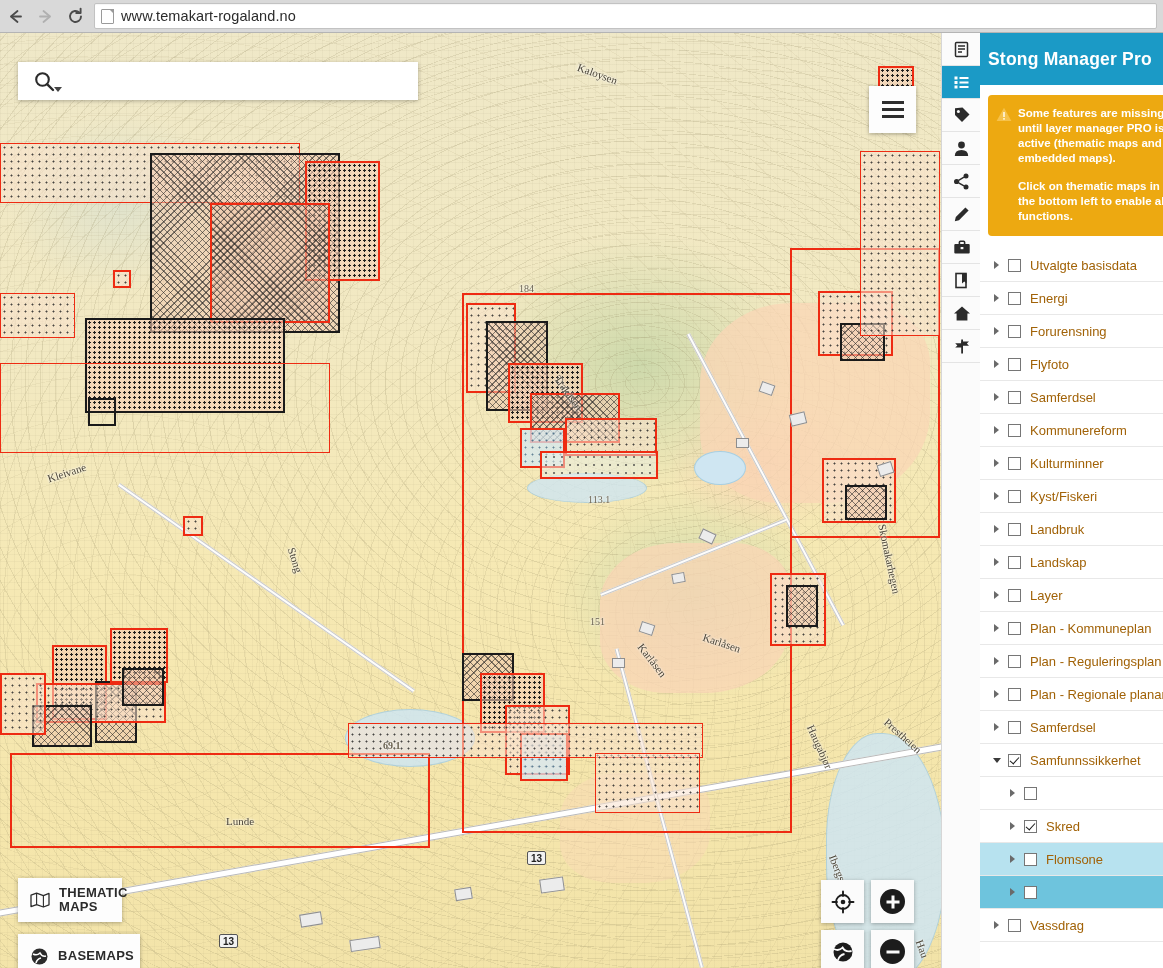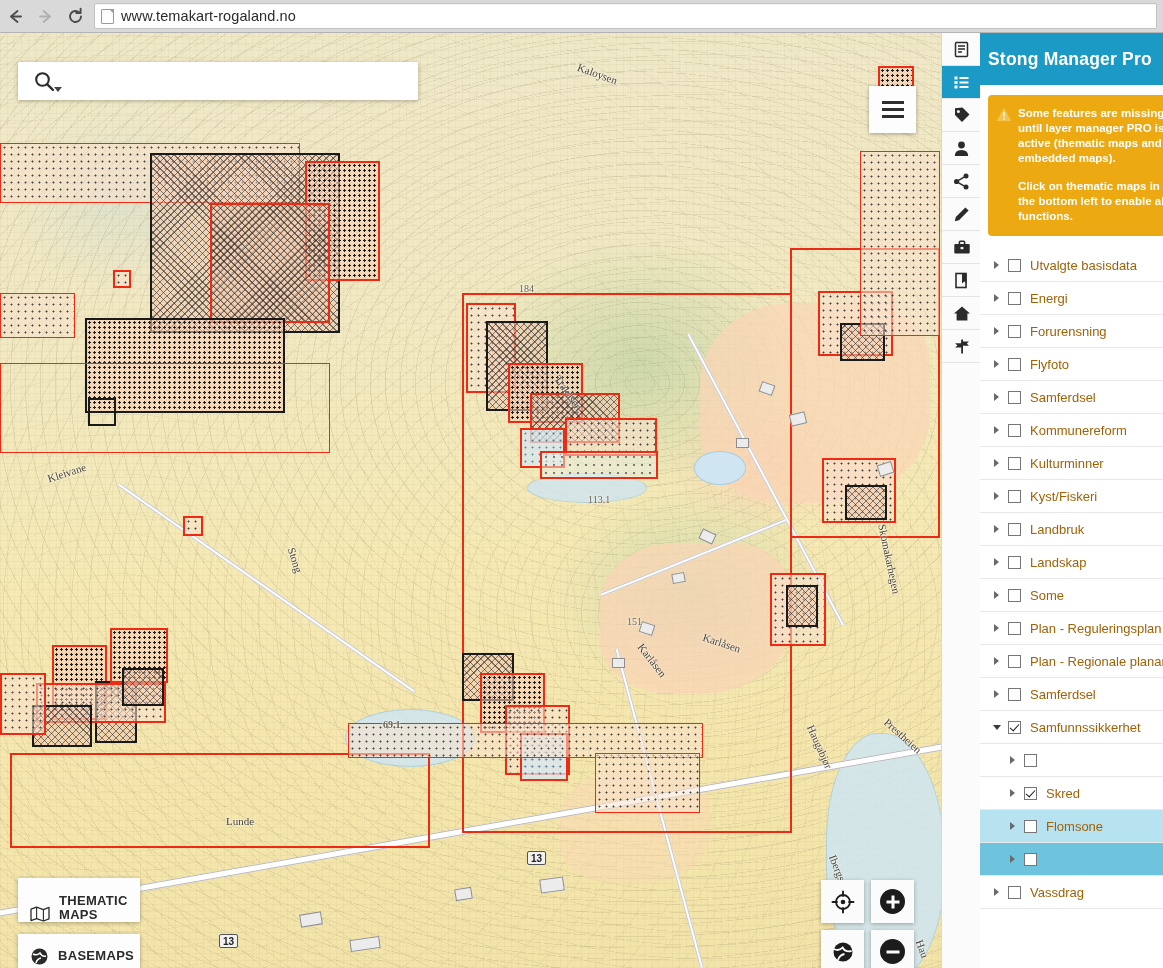--- a/index.html
+++ b/index.html
@@ -171,21 +171,21 @@
   #map-menu-btn i { display:block; width: 22px; height: 3px; background: #2e2e2e; margin: 2px 0; }
 
   
   .corner-btn {
     position: absolute; left: 18px; background: #fdfdfd;
     box-shadow: 0 1px 4px rgba(0,0,0,.3);
     display: flex; align-items: center; padding: 0 12px;
     font-size: 13px; font-weight: bold; color: #2b2b2b; letter-spacing: .3px;
     font-family: "Liberation Sans", sans-serif;
   }
-  #thematic-maps-btn { top: 845px; width: 122px; height: 44px; align-items: flex-end; }
+  #thematic-maps-btn { top: 845px; width: 104px; height: 44px; }
   #basemaps-btn { top: 901px; width: 122px; height: 44px; }
   .corner-btn .lbl { line-height: 14px; }
   .corner-btn .ic { margin-right: 9px; display: flex; }
 
   
   .map-ctrl {
     position: absolute; width: 43px; height: 43px; background: #fbfbfb;
     box-shadow: 0 1px 4px rgba(0,0,0,.3);
     display: flex; align-items: center; justify-content: center;
   }
@@ -374,22 +374,22 @@
     <div class="building" style="left:612px;top:625px;width:13px;height:10px;"></div>
     <div class="building" style="left:878px;top:430px;width:15px;height:12px;transform:rotate(-18deg);"></div>
     <div class="building" style="left:300px;top:880px;width:22px;height:13px;transform:rotate(-9deg);"></div>
     <div class="building" style="left:350px;top:905px;width:30px;height:12px;transform:rotate(-8deg);"></div>
     <div class="building" style="left:455px;top:855px;width:17px;height:12px;transform:rotate(-9deg);"></div>
     <div class="building" style="left:540px;top:845px;width:24px;height:14px;transform:rotate(-8deg);"></div>
 
     <div id="map-labels">
         <div class="maplabel num" style="left: 519px; top: 250px;">184</div>
         <div class="maplabel num" style="left: 588px; top: 461px;">113.1</div>
-        <div class="maplabel num" style="left: 627px; top: 583px; text-align: right;">151</div>
-        <div class="maplabel num" style="left: 383px; top: 686px; font-weight: bold;">69.1</div>
+        <div class="maplabel num" style="left: 590px; top: 583px; text-align: right;">151</div>
+        <div class="maplabel num" style="left: 383px; top: 707px; font-weight: bold;">69.1</div>
         <div class="maplabel " style="left: 562px; top: 340px; transform: rotate(55deg); transform-origin: 0px 0px;">Trakåsen</div>
         <div class="maplabel " style="left: 705px; top: 598px; transform: rotate(18deg); transform-origin: 0px 0px;">Karlåsen</div>
         <div class="maplabel " style="left: 645px; top: 608px; transform: rotate(52deg); transform-origin: 0px 0px;">Karlåsen</div>
         <div class="maplabel " style="left: 46px; top: 440px; transform: rotate(-18deg); transform-origin: 0px 0px;">Kleivane</div>
         <div class="maplabel " style="left: 297px; top: 513px; transform: rotate(72deg); transform-origin: 0px 0px;">Stong</div>
         <div class="maplabel " style="left: 226px; top: 782px;">Lunde</div>
         <div class="maplabel " style="left: 888px; top: 490px; transform: rotate(78deg); transform-origin: 0px 0px;">Skomakarhegen</div>
         <div class="maplabel " style="left: 890px; top: 683px; transform: rotate(42deg); transform-origin: 0px 0px;">Prestheien</div>
         <div class="maplabel " style="left: 816px; top: 690px; transform: rotate(66deg); transform-origin: 0px 0px;">Haugabjør</div>
         <div class="maplabel " style="left: 925px; top: 905px; transform: rotate(70deg); transform-origin: 0px 0px;">Hau</div>
@@ -618,21 +618,28 @@
             <span class="tri-r"></span>
           </span>
           <span class="cbx"></span>
           <span class="tree-label">Landskap</span>
         </div>
         <div class="tree-row">
           <span class="twisty">
             <span class="tri-r"></span>
           </span>
           <span class="cbx"></span>
-          <span class="tree-label">Some</span>
+          <span class="tree-label">Layer</span>
+        </div>
+        <div class="tree-row">
+          <span class="twisty">
+            <span class="tri-r"></span>
+          </span>
+          <span class="cbx"></span>
+          <span class="tree-label">Plan - Kommuneplan</span>
         </div>
         <div class="tree-row">
           <span class="twisty">
             <span class="tri-r"></span>
           </span>
           <span class="cbx"></span>
           <span class="tree-label">Plan - Reguleringsplan</span>
         </div>
         <div class="tree-row">
           <span class="twisty">

